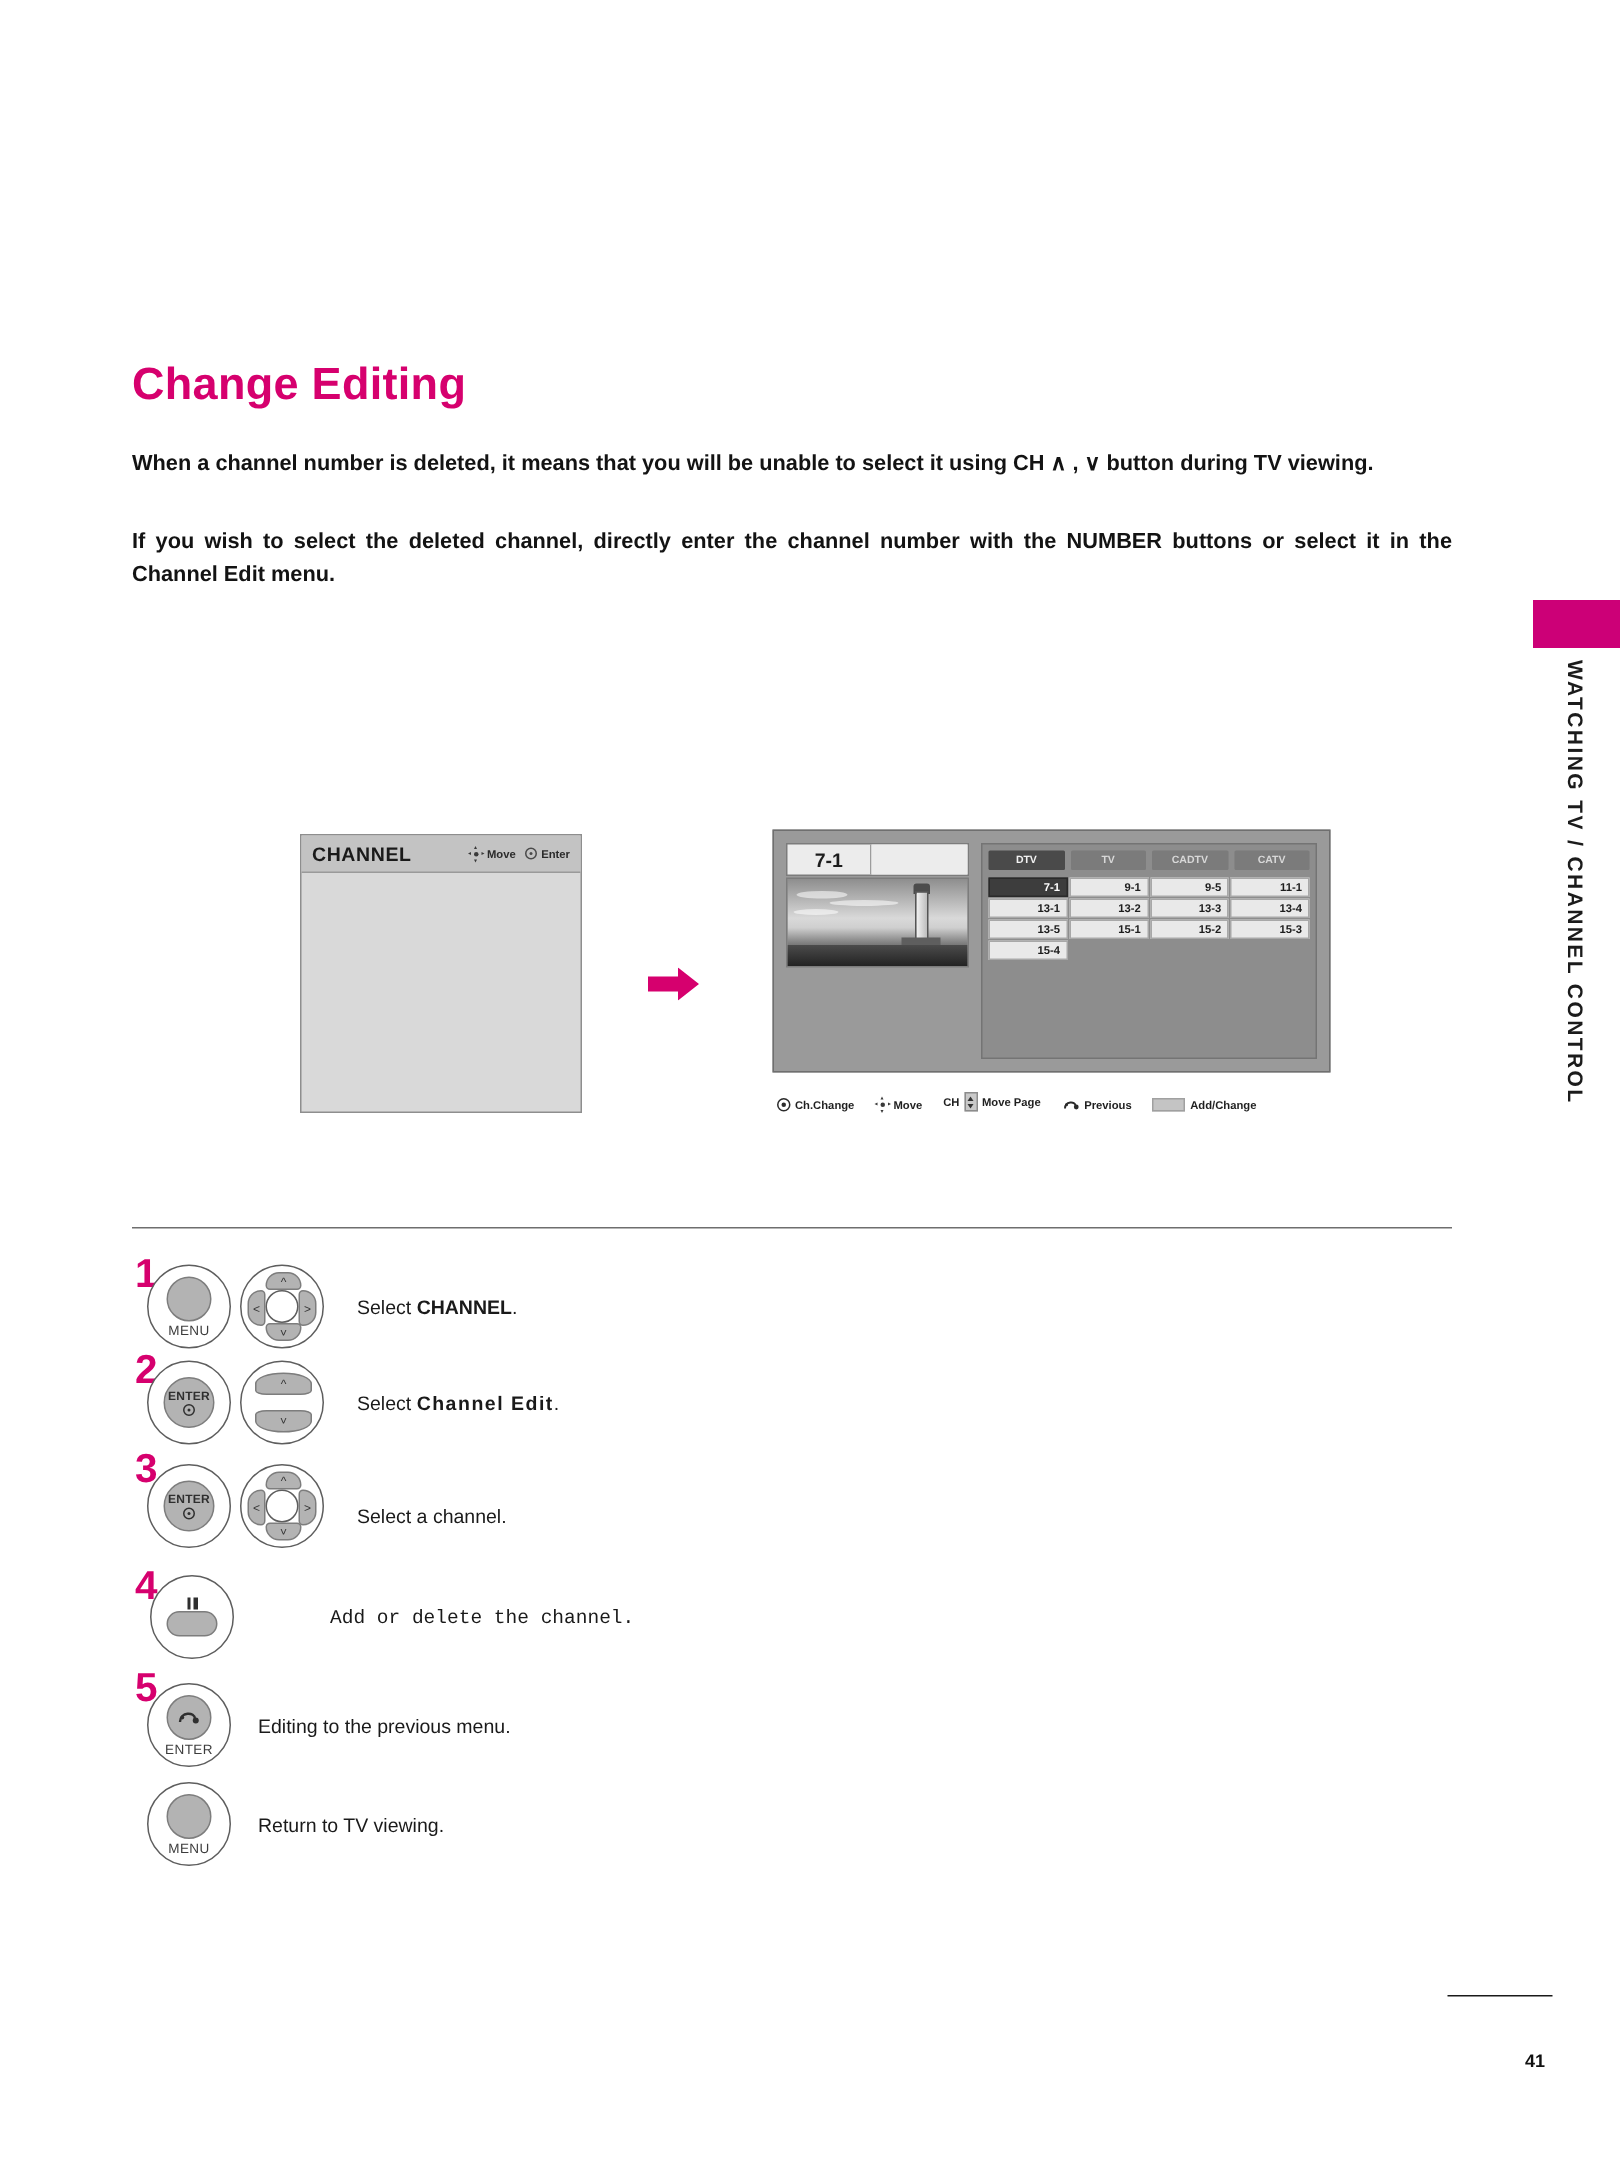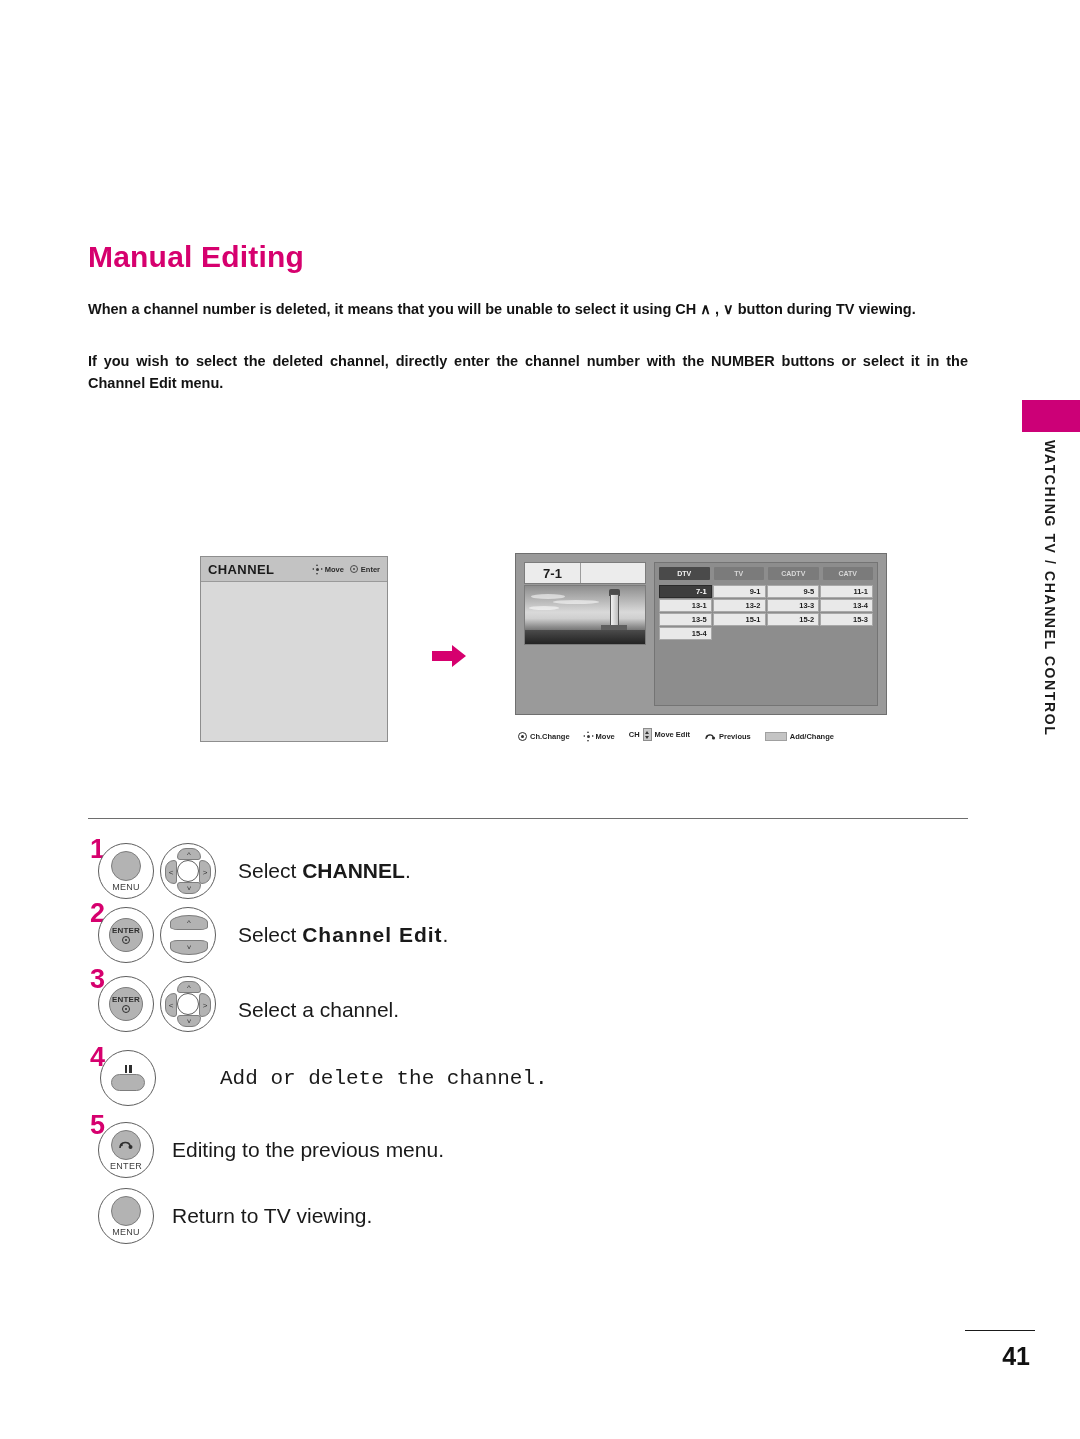--- a/index.html
+++ b/index.html
@@ -389,38 +389,38 @@
     display: flex; align-items: center; justify-content: center;
     font-size: 8px; color: #333;
   }
   .dpad .pad.up    { left: 16px; top: 4px;  width: 24px; height: 12px; border-radius: 9px 9px 3px 3px; }
   .dpad .pad.down  { left: 16px; bottom: 4px; width: 24px; height: 12px; border-radius: 3px 3px 9px 9px; }
   .dpad .pad.left  { left: 4px; top: 16px;  width: 12px; height: 24px; border-radius: 9px 3px 3px 9px; }
   .dpad .pad.right { right: 4px; top: 16px; width: 12px; height: 24px; border-radius: 3px 9px 9px 3px; }
   .dpad.ud .pad.up    { left: 9px; top: 7px; width: 38px; height: 15px; border-radius: 50% 50% 20% 20%; }
   .dpad.ud .pad.down  { left: 9px; bottom: 7px; width: 38px; height: 15px; border-radius: 20% 20% 50% 50%; }
   .step-text {
-    font-size: 21px;
+    font-size: 13px;
     color: #1a1a1a;
   }
   .step-text b { font-weight: bold; }
   .step-text .spaced { font-weight: bold; letter-spacing: 1px; }
 
   
   .page-no {
     position: absolute;
-    right: 50px; bottom: 68px;
-    font-size: 25px; font-weight: bold;
+    right: 50px; bottom: 58px;
+    font-size: 12px; font-weight: bold;
     color: #111;
   }
 </style>
 </head>
 <body>
 
-<div class="page-title">Manual Editing</div>
+<div class="page-title">Change Editing</div>
 
 <div class="intro p1">When a channel number is deleted, it means that you will be unable to select it using CH ∧ , ∨ button during TV viewing.</div>
 <div class="intro p2">If you wish to select the deleted channel, directly enter the channel number with the NUMBER buttons or select it in the Channel Edit menu.</div>
 
 <div class="side-tab-bar"></div>
 <div class="side-tab-text">
   <span>WATCHING TV / CHANNEL CONTROL</span>
 </div>
 
 <div class="osd-menu">
@@ -515,21 +515,21 @@
         <i class="r"></i>
       </span>
     <span>Move</span>
   </div>
   <div class="leg">
     <span>CH</span>
     <span class="updown">
         <i class="u"></i>
         <i class="d"></i>
       </span>
-    <span>Move Edit</span>
+    <span>Move Page</span>
   </div>
   <div class="leg">
     <span class="back-ico">
       <svg width="12" height="9" viewBox="0 0 12 9">
           <path d="M2 7 C2 2 9 2 9 5" stroke="#2b2b2b" stroke-width="1.3" fill="none"></path>
           <circle cx="9.5" cy="6" r="1.6" fill="#2b2b2b"></circle>
           <circle cx="3" cy="4.5" r="1" fill="#2b2b2b"></circle>
         </svg>
     </span>
     <span>Previous</span>

